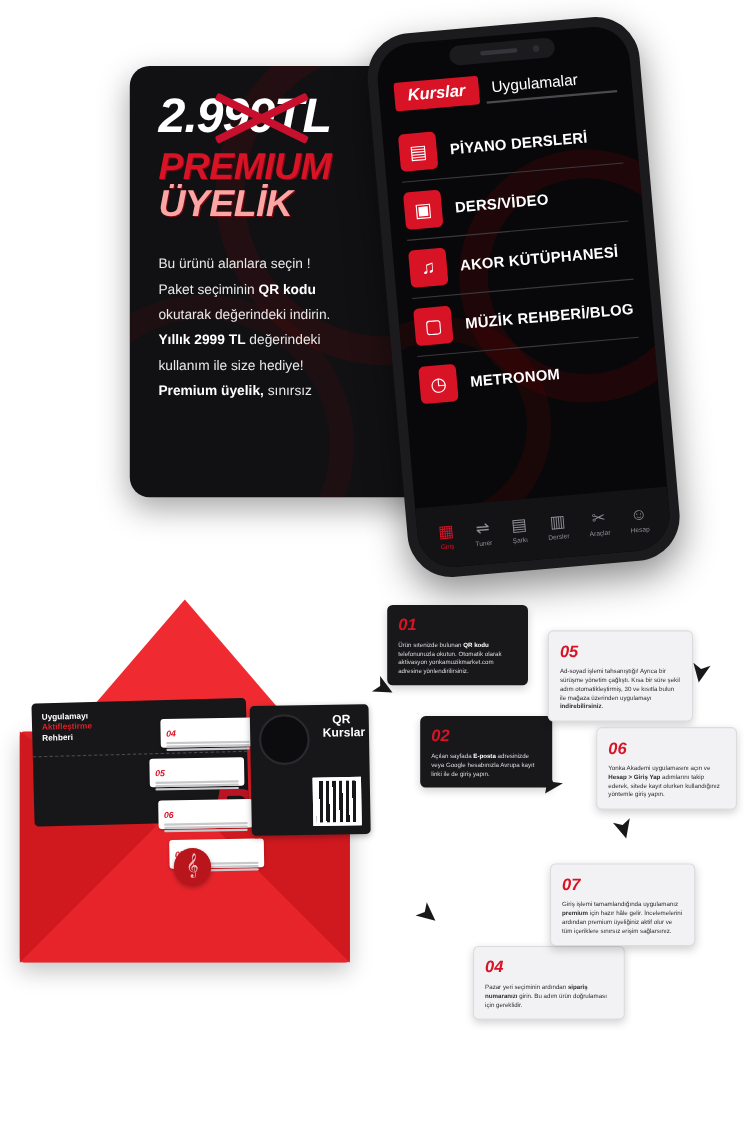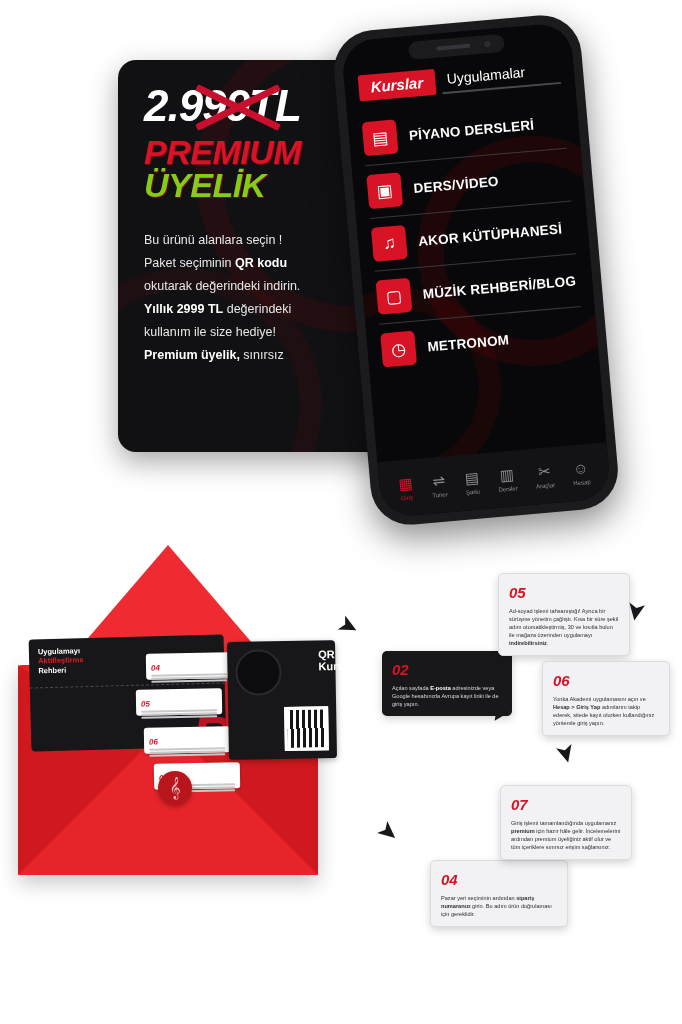--- a/index.html
+++ b/index.html
@@ -75,21 +75,21 @@
     color: #d81326;
     line-height: 0.98;
     margin-top: 8px;
     letter-spacing: -0.5px;
     text-shadow: 1px 1px 0 #7a0a15;
   }
   .uyelik-word {
     font-size: 34px;
     font-weight: 700;
     font-style: italic;
-    color: #84cc16;
+    color: #fca5a5;
     line-height: 0.98;
     letter-spacing: -0.5px;
     text-shadow: 1px 1px 0 #7a0a15;
   }
   .hediye-word {
     font-size: 37px;
     font-weight: 700;
     font-style: italic;
     color: #ffffff;
     line-height: 1;
@@ -346,21 +346,21 @@
     font-size: 15px; font-weight: 700; font-style: italic; color: #d81326;
     display: block; margin-bottom: 3px;
   }
   .step .stxt { font-size: 5.6px; display: block; }
   .step.dark .stxt { color: #d9d9dd; }
   .step.light .stxt { color: #2e2e31; }
   .step .stxt b { font-weight: 700; }
   .step.dark .stxt b { color: #ffffff; }
 
   .s01 { left: 352px; top: 565px; width: 128px; }
-  .s02 { left: 382px; top: 666px; width: 130px; }
+  .s02 { left: 382px; top: 666px; width: 120px; }
   .s03 { left: 364px; top: 756px; width: 120px; }
   .s04 { left: 430px; top: 875px; width: 138px; }
   .s05 { left: 498px; top: 588px; width: 132px; }
   .s06 { left: 542px; top: 676px; width: 128px; }
   .s07 { left: 500px; top: 800px; width: 132px; }
 
   .arrow { position: absolute; color: #18181b; font-size: 25px; line-height: 1; }
   .a1 { left: 338px; top: 628px; transform: rotate(28deg); }
   .a2 { left: 490px; top: 716px; transform: rotate(125deg); }
   .a3 { left: 378px; top: 834px; transform: rotate(40deg); }
@@ -489,34 +489,38 @@
       <span class="num">06</span>
       <span class="lines"><i></i><i></i><i></i></span>
     </div>
     <div class="env-card-white c07">
       <span class="num">07</span>
       <span class="lines"><i></i><i></i><i></i></span>
     </div>
 
     <div class="qr-card">
       <div class="qr-dark-circle"></div>
-      <div class="ttl" style="margin-left:83px;">
+      <div class="ttl" style="margin-left:58px;text-align:center;">
         <div>QR</div>
         <div>Kurslar</div>
       </div>
       <div class="qr-code"></div>
     </div>
 
     <div class="env-left-tri"></div>
     <div class="env-right-tri"></div>
     <div class="env-bottom-tri"></div>
     <div class="env-flap-open"></div>
     <div class="wax-seal">𝄞</div>
   </div>
 
+  <div class="step dark s01" style="top:5px;">
+    <span class="snum">01</span>
+    <span class="stxt"><span>Ürün sıtenizde bulunan </span><b>QR kodu</b><span> telefonunuzla okutun. Otomatik olarak aktivasyon yonkamuzikmarket.com adresine yönlendirilirsiniz.</span></span>
+  </div>
 
   <div class="step dark s02" style="top:106px;">
     <span class="snum">02</span>
     <span class="stxt"><span>Açılan sayfada </span><b>E-posta</b><span> adresinizde veya Google hesabınızla Avrupa kayıt linki ile de giriş yapın.</span></span>
   </div>
 
 
   <div class="step light s04" style="top:315px;">
     <span class="snum">04</span>
     <span class="stxt"><span>Pazar yeri seçiminin ardından </span><b>sipariş numaranızı</b><span> girin. Bu adım ürün doğrulaması için gereklidir.</span></span>

